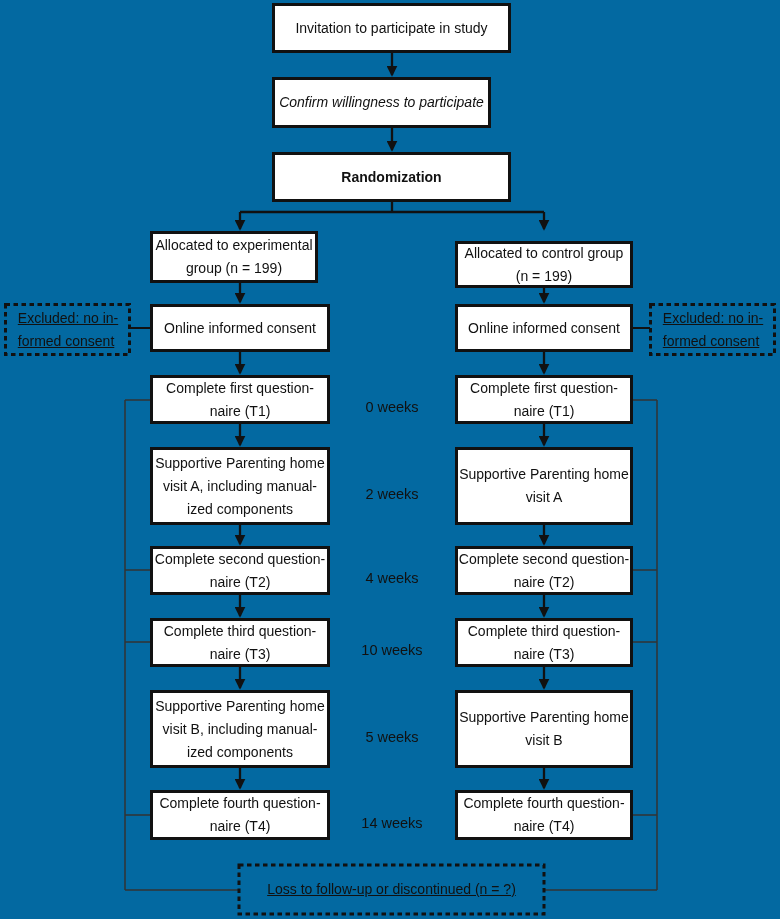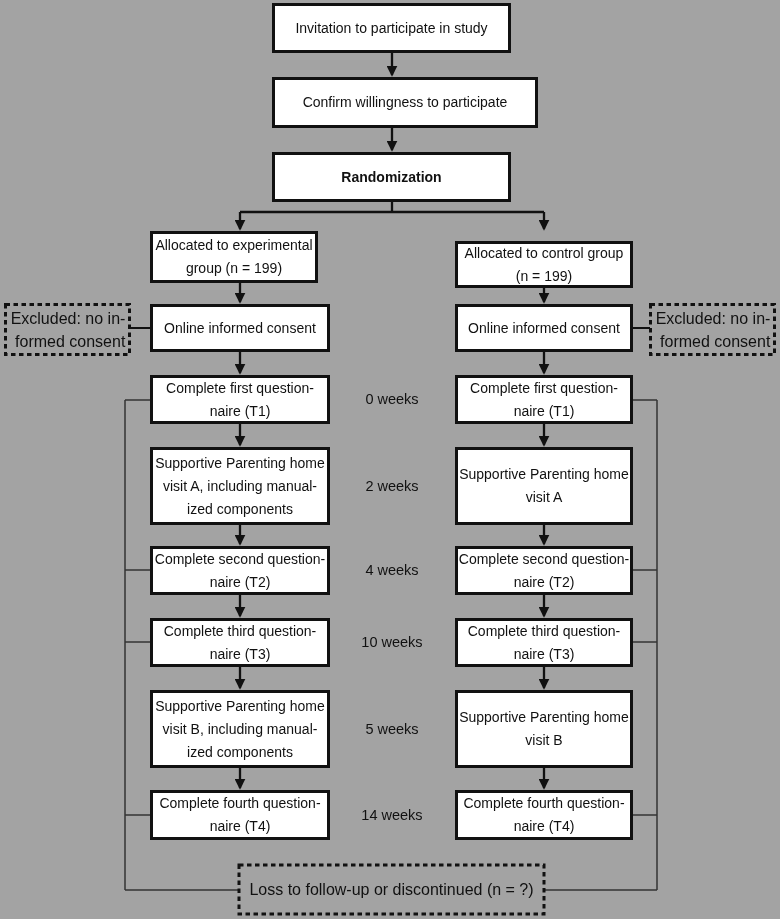--- a/index.html
+++ b/index.html
@@ -1,20 +1,20 @@
 <!DOCTYPE html>
 <html><head>
 <meta charset="utf-8">
 <style>
   html, body { margin: 0; padding: 0; background: #ffffff; }
   .fig {
     position: relative;
     width: 780px;
     height: 919px;
-    background: #a3a3a3;
+    background: #0369a1;
     font-family: "Liberation Sans", sans-serif;
     color: #111111;
     overflow: hidden;
   }
   .fig svg { position: absolute; left: 0; top: 0; }
   .box {
     position: absolute;
     box-sizing: border-box;
     border: 3px solid #111111;
     background: #ffffff;
@@ -25,35 +25,37 @@
     white-space: pre-line;
     font-size: 14px;
     line-height: 23px;
   }
   .label {
     position: absolute;
     box-sizing: border-box;
     display: flex;
     align-items: center;
     justify-content: center;
-    text-align: right;
+    text-align: left;
     white-space: pre-line;
-    font-size: 16px;
+    font-size: 14px;
     line-height: 23px;
     background: transparent;
+    text-decoration: underline;
   }
   .weeks {
     position: absolute;
     width: 104px;
     height: 22px;
     left: 340px;
     display: flex;
     align-items: center;
     justify-content: center;
     font-size: 14.5px;
+    margin-top: 8px;
   }
   .arrowline { stroke: #111111; stroke-width: 2.3; fill: none; }
   .plainline { stroke: #111111; stroke-width: 2; fill: none; }
   .thinline  { stroke: #333333; stroke-width: 1.5; fill: none; }
   .dashedrect { stroke: #111111; stroke-width: 3; fill: none; stroke-dasharray: 4.5 3.5; }
 </style>
 </head>
 <body>
 
 <div class="fig">
@@ -118,21 +120,21 @@
     </g>
 
     <g>
       <rect class="dashedrect" x="5.5" y="304.5" width="124" height="50"></rect>
       <rect class="dashedrect" x="650.5" y="304.5" width="124" height="50"></rect>
       <rect class="dashedrect" x="239" y="865" width="305" height="49"></rect>
     </g>
   </svg>
 
   <div class="box" style="left:272px; top:3px; width:239px; height:50px;">Invitation to participate in study</div>
-  <div class="box" style="left:272px; top:77px; width:266px; height:51px;">Confirm willingness to participate</div>
+  <div class="box" style="left:272px; top:77px; width:219px; height:51px;font-style:italic;">Confirm willingness to participate</div>
   <div class="box" style="left:272px; top:152px; width:239px; height:50px;font-weight:bold;">Randomization</div>
 
   <div class="box" style="left:150px; top:231px; width:168px; height:52px;">Allocated to experimental
 group (n = 199)</div>
   <div class="label" style="left:8px; top:306px; width:120px; height:47px;">Excluded: no in-
 formed consent</div>
   <div class="box" style="left:150px; top:304px; width:180px; height:48px;">Online informed consent</div>
   <div class="box" style="left:150px; top:375px; width:180px; height:49px;">Complete first question-
 naire (T1)</div>
   <div class="box" style="left:150px; top:447px; width:180px; height:78px;">Supportive Parenting home

